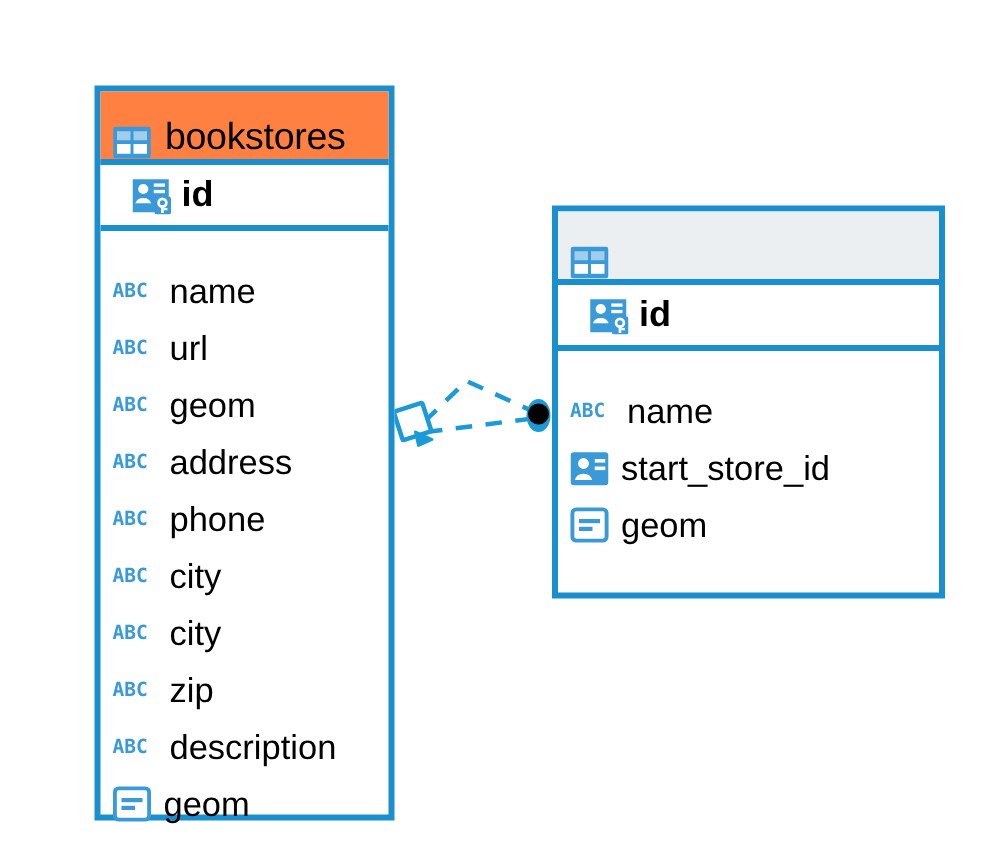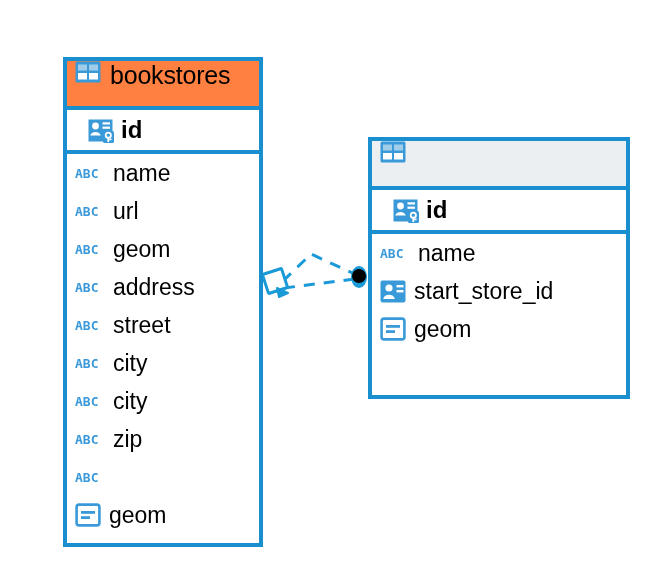--- a/index.html
+++ b/index.html
@@ -34,21 +34,21 @@
   }
   #entity-bookstore-routes {
     left: 368px;
     top: 137px;
     width: 262px;
     height: 262px;
   }
 
   .entity-header {
     display: flex;
-    align-items: flex-start;
+    align-items: flex-end;
     box-sizing: border-box;
     height: 49px;
     padding: 0 8px;
     border-bottom: 4px solid #1a8fd0;
   }
   .entity-header.header-orange { background: #ff8040; }
   .entity-header.header-gray   { background: #eceff1; }
 
   .entity-title {
     font-size: 25px;
@@ -70,21 +70,21 @@
   }
   .pk-row .field-label {
     font-size: 24px;
     font-weight: bold;
     color: #000000;
     margin-left: 7px;
   }
 
   
   .fields {
-    padding-top: 0;
+    padding-top: 21px;
   }
   .field-row {
     display: flex;
     align-items: center;
     box-sizing: border-box;
     height: 38px;
     padding: 0 8px;
   }
   .field-row .field-label {
     font-size: 23px;
@@ -194,40 +194,41 @@
         <span class="field-label">geom</span>
       </div>
 
       <div class="field-row">
         <span class="icon abc-icon">ABC</span>
         <span class="field-label">address</span>
       </div>
 
       <div class="field-row">
         <span class="icon abc-icon">ABC</span>
-        <span class="field-label">street</span>
+        <span class="field-label">phone</span>
       </div>
 
       <div class="field-row">
         <span class="icon abc-icon">ABC</span>
         <span class="field-label">city</span>
       </div>
 
       <div class="field-row">
         <span class="icon abc-icon">ABC</span>
         <span class="field-label">city</span>
       </div>
 
       <div class="field-row">
         <span class="icon abc-icon">ABC</span>
         <span class="field-label">zip</span>
       </div>
 
       <div class="field-row">
         <span class="icon abc-icon">ABC</span>
+        <span class="field-label">description</span>
       </div>
 
       <div class="field-row">
         <span class="icon">
           <svg width="26" height="24" viewBox="0 0 26 24">
             <rect x="1.6" y="1.6" width="22.8" height="20.8" rx="2.5" fill="#ffffff" stroke="#3a9ad9" stroke-width="2.6"></rect>
             <rect x="6" y="8" width="14" height="2.8" fill="#3a9ad9"></rect>
             <rect x="6" y="13.2" width="9" height="2.8" fill="#3a9ad9"></rect>
           </svg>
         </span>

